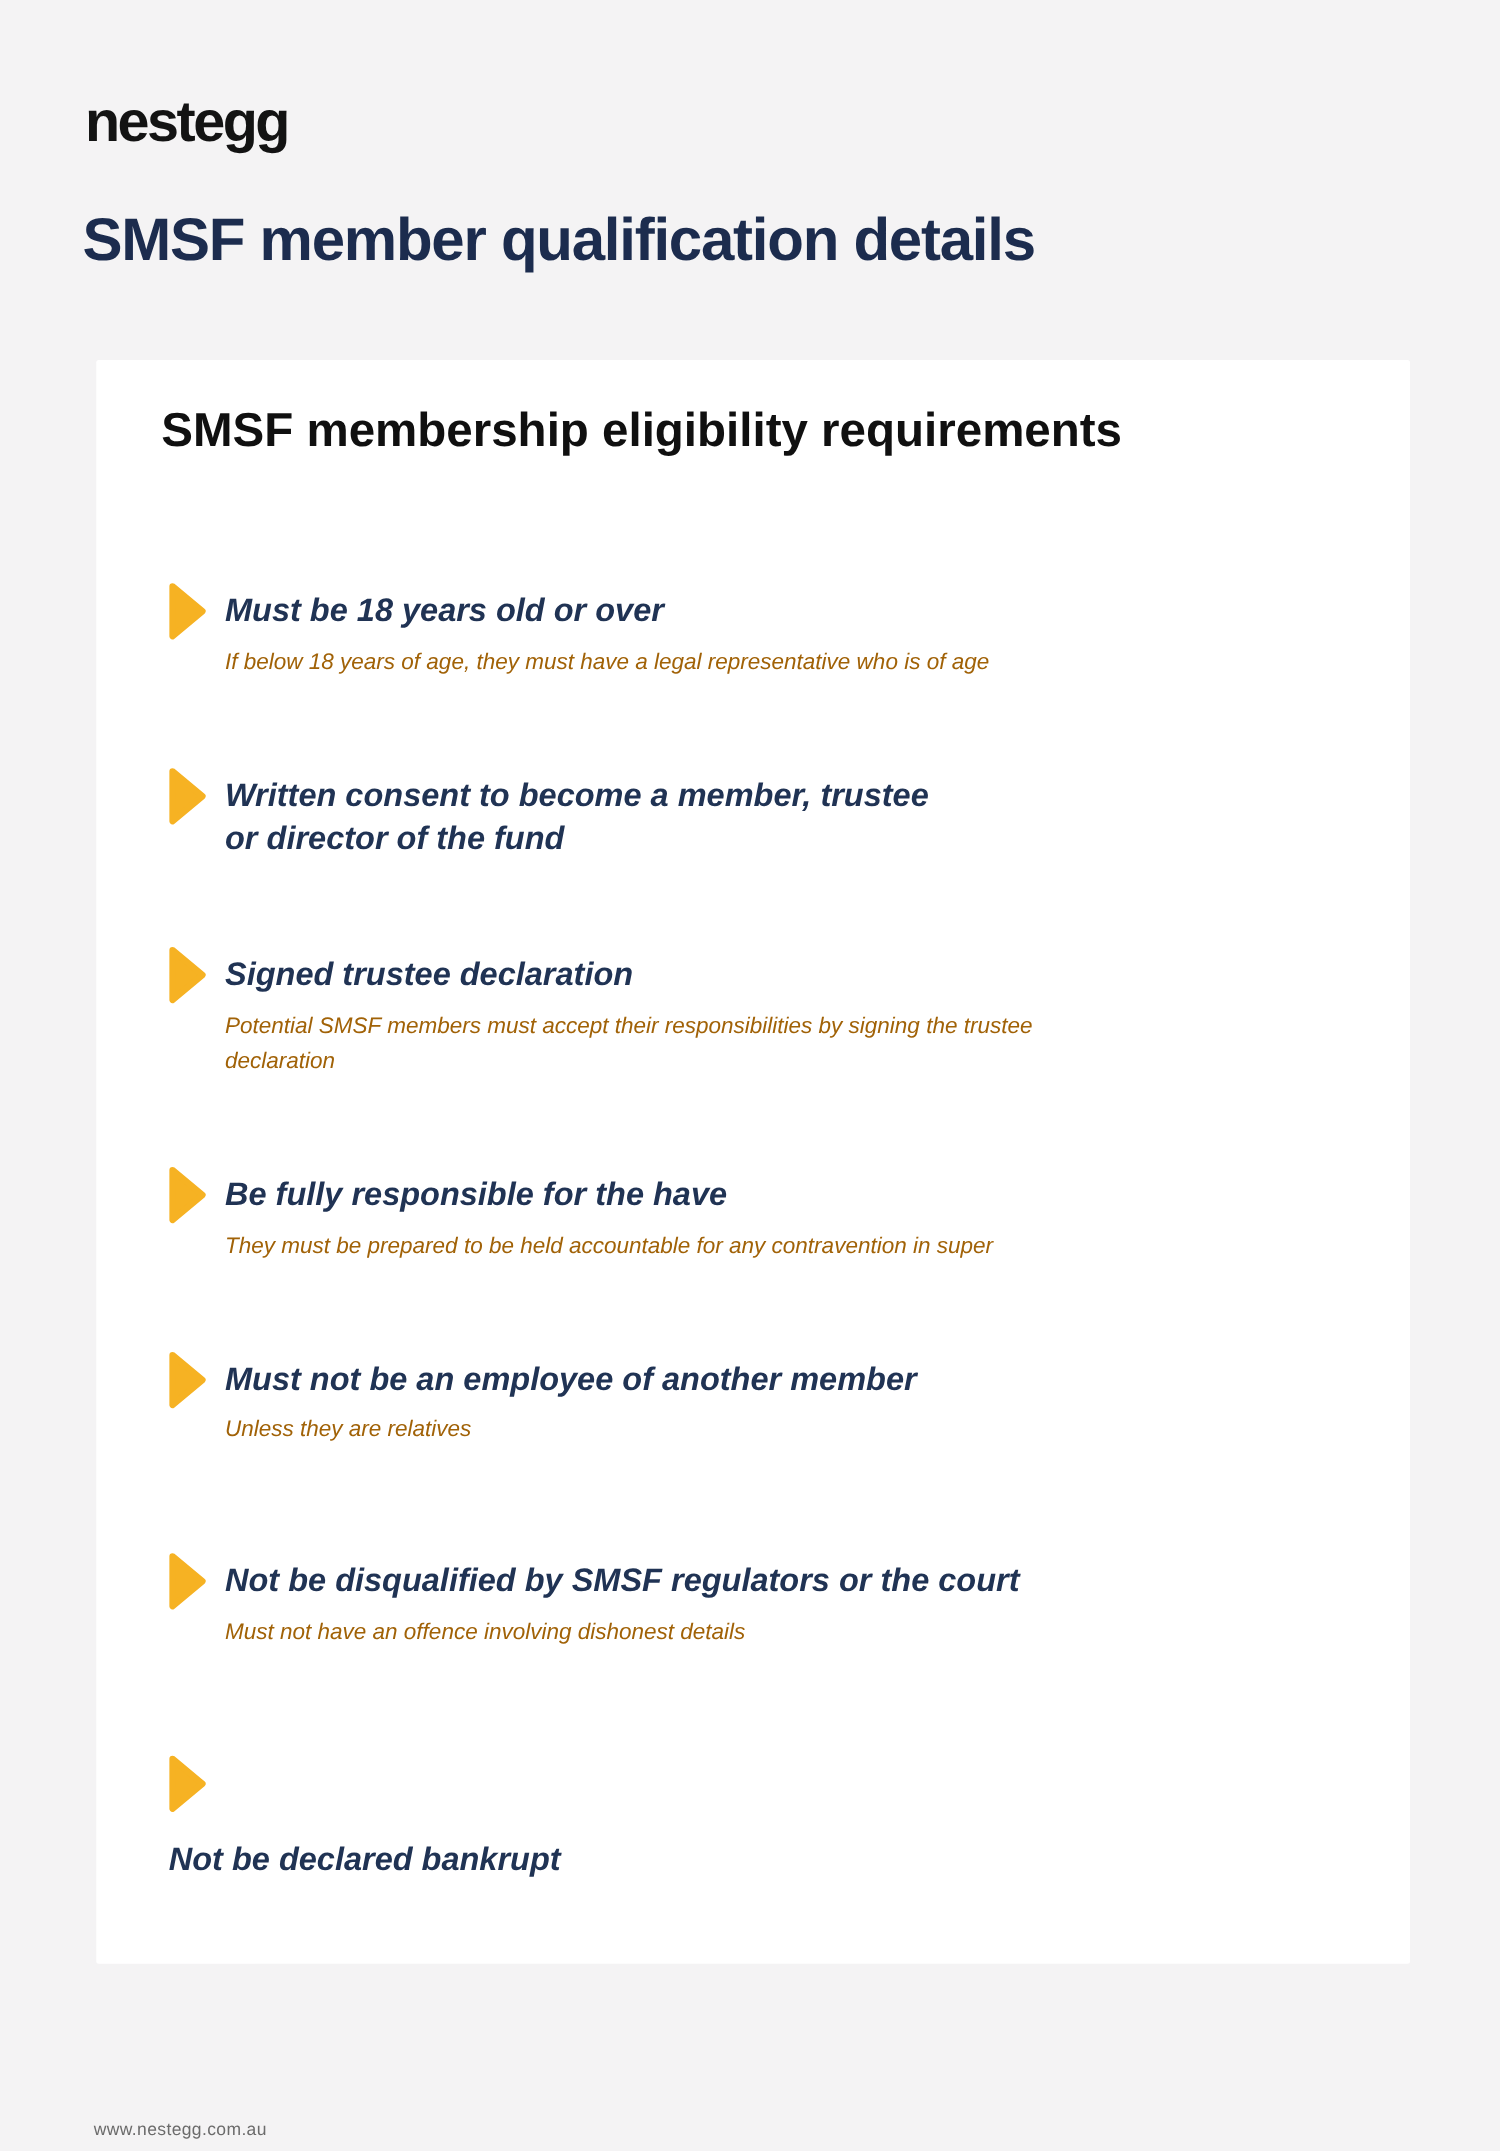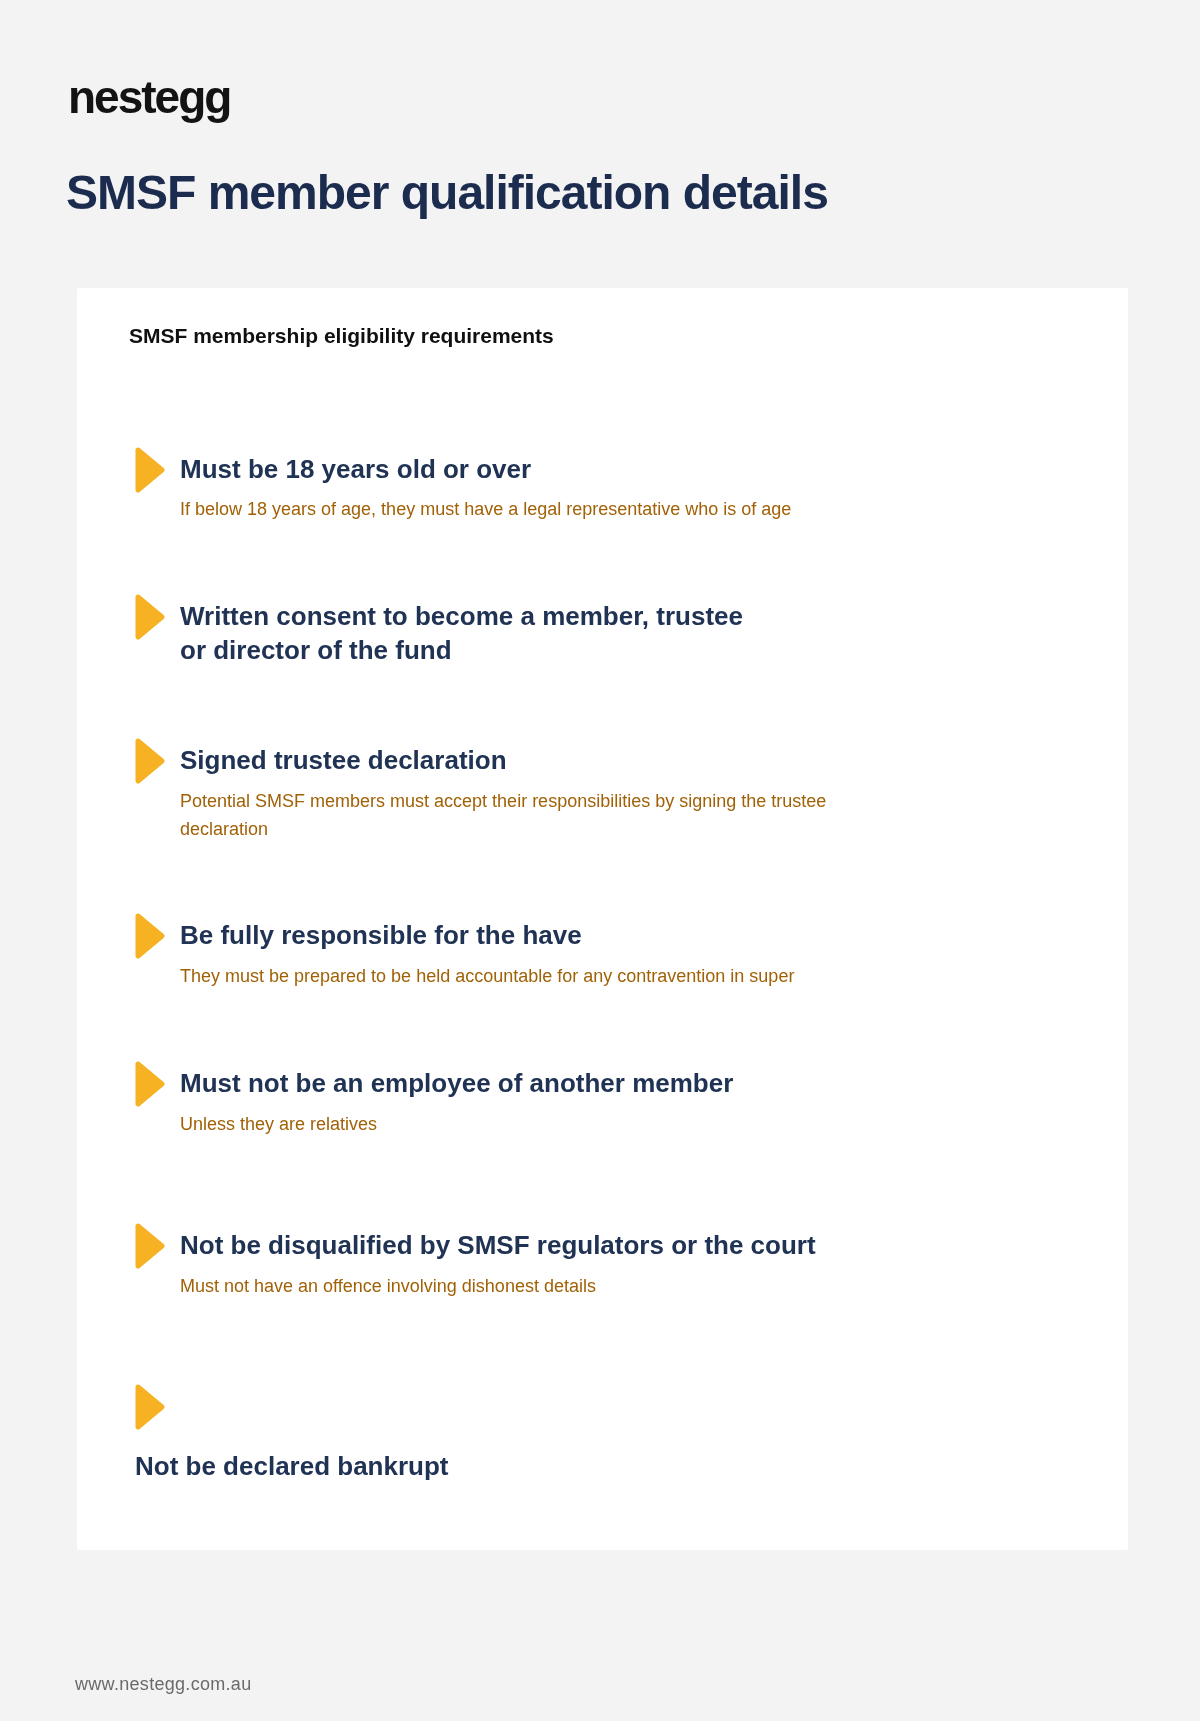--- a/index.html
+++ b/index.html
@@ -32,34 +32,35 @@
   }
   .card {
     margin: 70px 0 0 77px;
     width: 1051px;
     box-sizing: border-box;
     background: #ffffff;
     border-radius: 2px;
     padding: 36px 52px 66px 52px;
   }
   .card-heading {
-    font-size: 21px;
+    font-size: 38px;
     font-weight: 700;
     color: #101010;
     line-height: 1.15;
     margin: 0 0 104px 0;
   }
   .req-list {
     margin: 0 0 0 6px;
   }
   .req-item {
     display: flex;
     align-items: flex-start;
     gap: 15px;
     margin-bottom: 76px;
+    font-style: italic;
   }
   .req-item:nth-child(5),
   .req-item:nth-child(6) {
     margin-bottom: 90px;
   }
   .req-item:last-child {
     margin-bottom: 0;
     flex-direction: column;
   }
   .arrow {
@@ -78,21 +79,21 @@
     margin: 10px 0 0 0;
     font-size: 18px;
     font-weight: 400;
     color: #a16207;
     line-height: 1.55;
     white-space: pre-line;
     max-width: 880px;
   }
   .footer-url {
     margin: 124px 0 0 75px;
-    font-size: 18px;
+    font-size: 14px;
     color: #6b6b6b;
     letter-spacing: 0.3px;
   }
 </style>
 </head>
 <body>
 
 <div class="logo">nestegg</div>
 
 <h1 class="page-title">SMSF member qualification details</h1>

